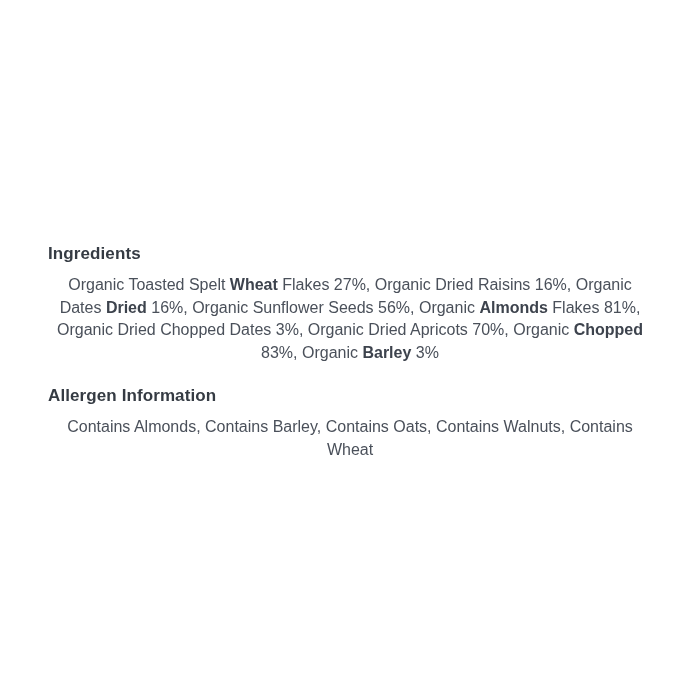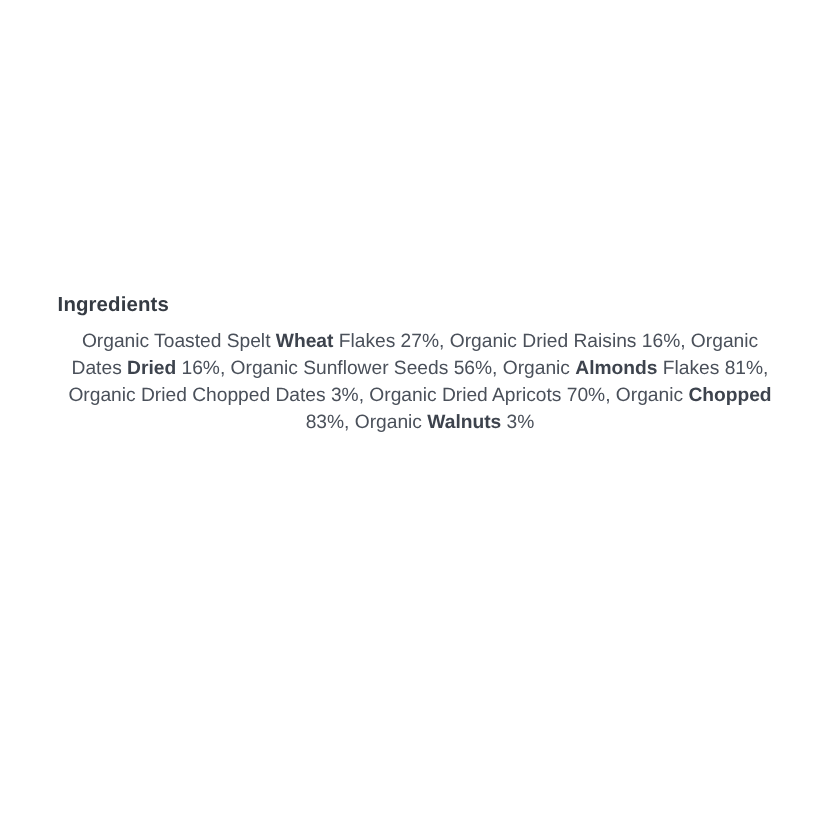--- a/index.html
+++ b/index.html
@@ -56,19 +56,26 @@
 
 <div class="page">
   <div class="content">
 
     <div class="section">
       <h2 class="section-heading">Ingredients</h2>
       <div class="para">
           <div class="line"><span>Organic Toasted Spelt </span><b>Wheat</b><span> Flakes 27%, Organic Dried Raisins 16%, Organic</span></div>
           <div class="line"><span>Dates </span><b>Dried</b><span> 16%, Organic Sunflower Seeds 56%, Organic </span><b>Almonds</b><span> Flakes 81%,</span></div>
           <div class="line"><span>Organic Dried Chopped Dates 3%, Organic Dried Apricots 70%, Organic </span><b>Chopped</b></div>
-          <div class="line"><span>83%, Organic </span><b>Walnuts</b><span> 3%</span></div>
+          <div class="line"><span>83%, Organic </span><b>Barley</b><span> 3%</span></div>
         </div>
     </div>
 
+    <div class="section">
+      <h2 class="section-heading">Allergen Information</h2>
+      <div class="para">
+          <div class="line"><span>Contains Almonds, Contains Barley, Contains Oats, Contains Walnuts, Contains</span></div>
+          <div class="line"><span>Wheat</span></div>
+        </div>
+    </div>
 
   </div>
 </div>
 
 </body></html>

